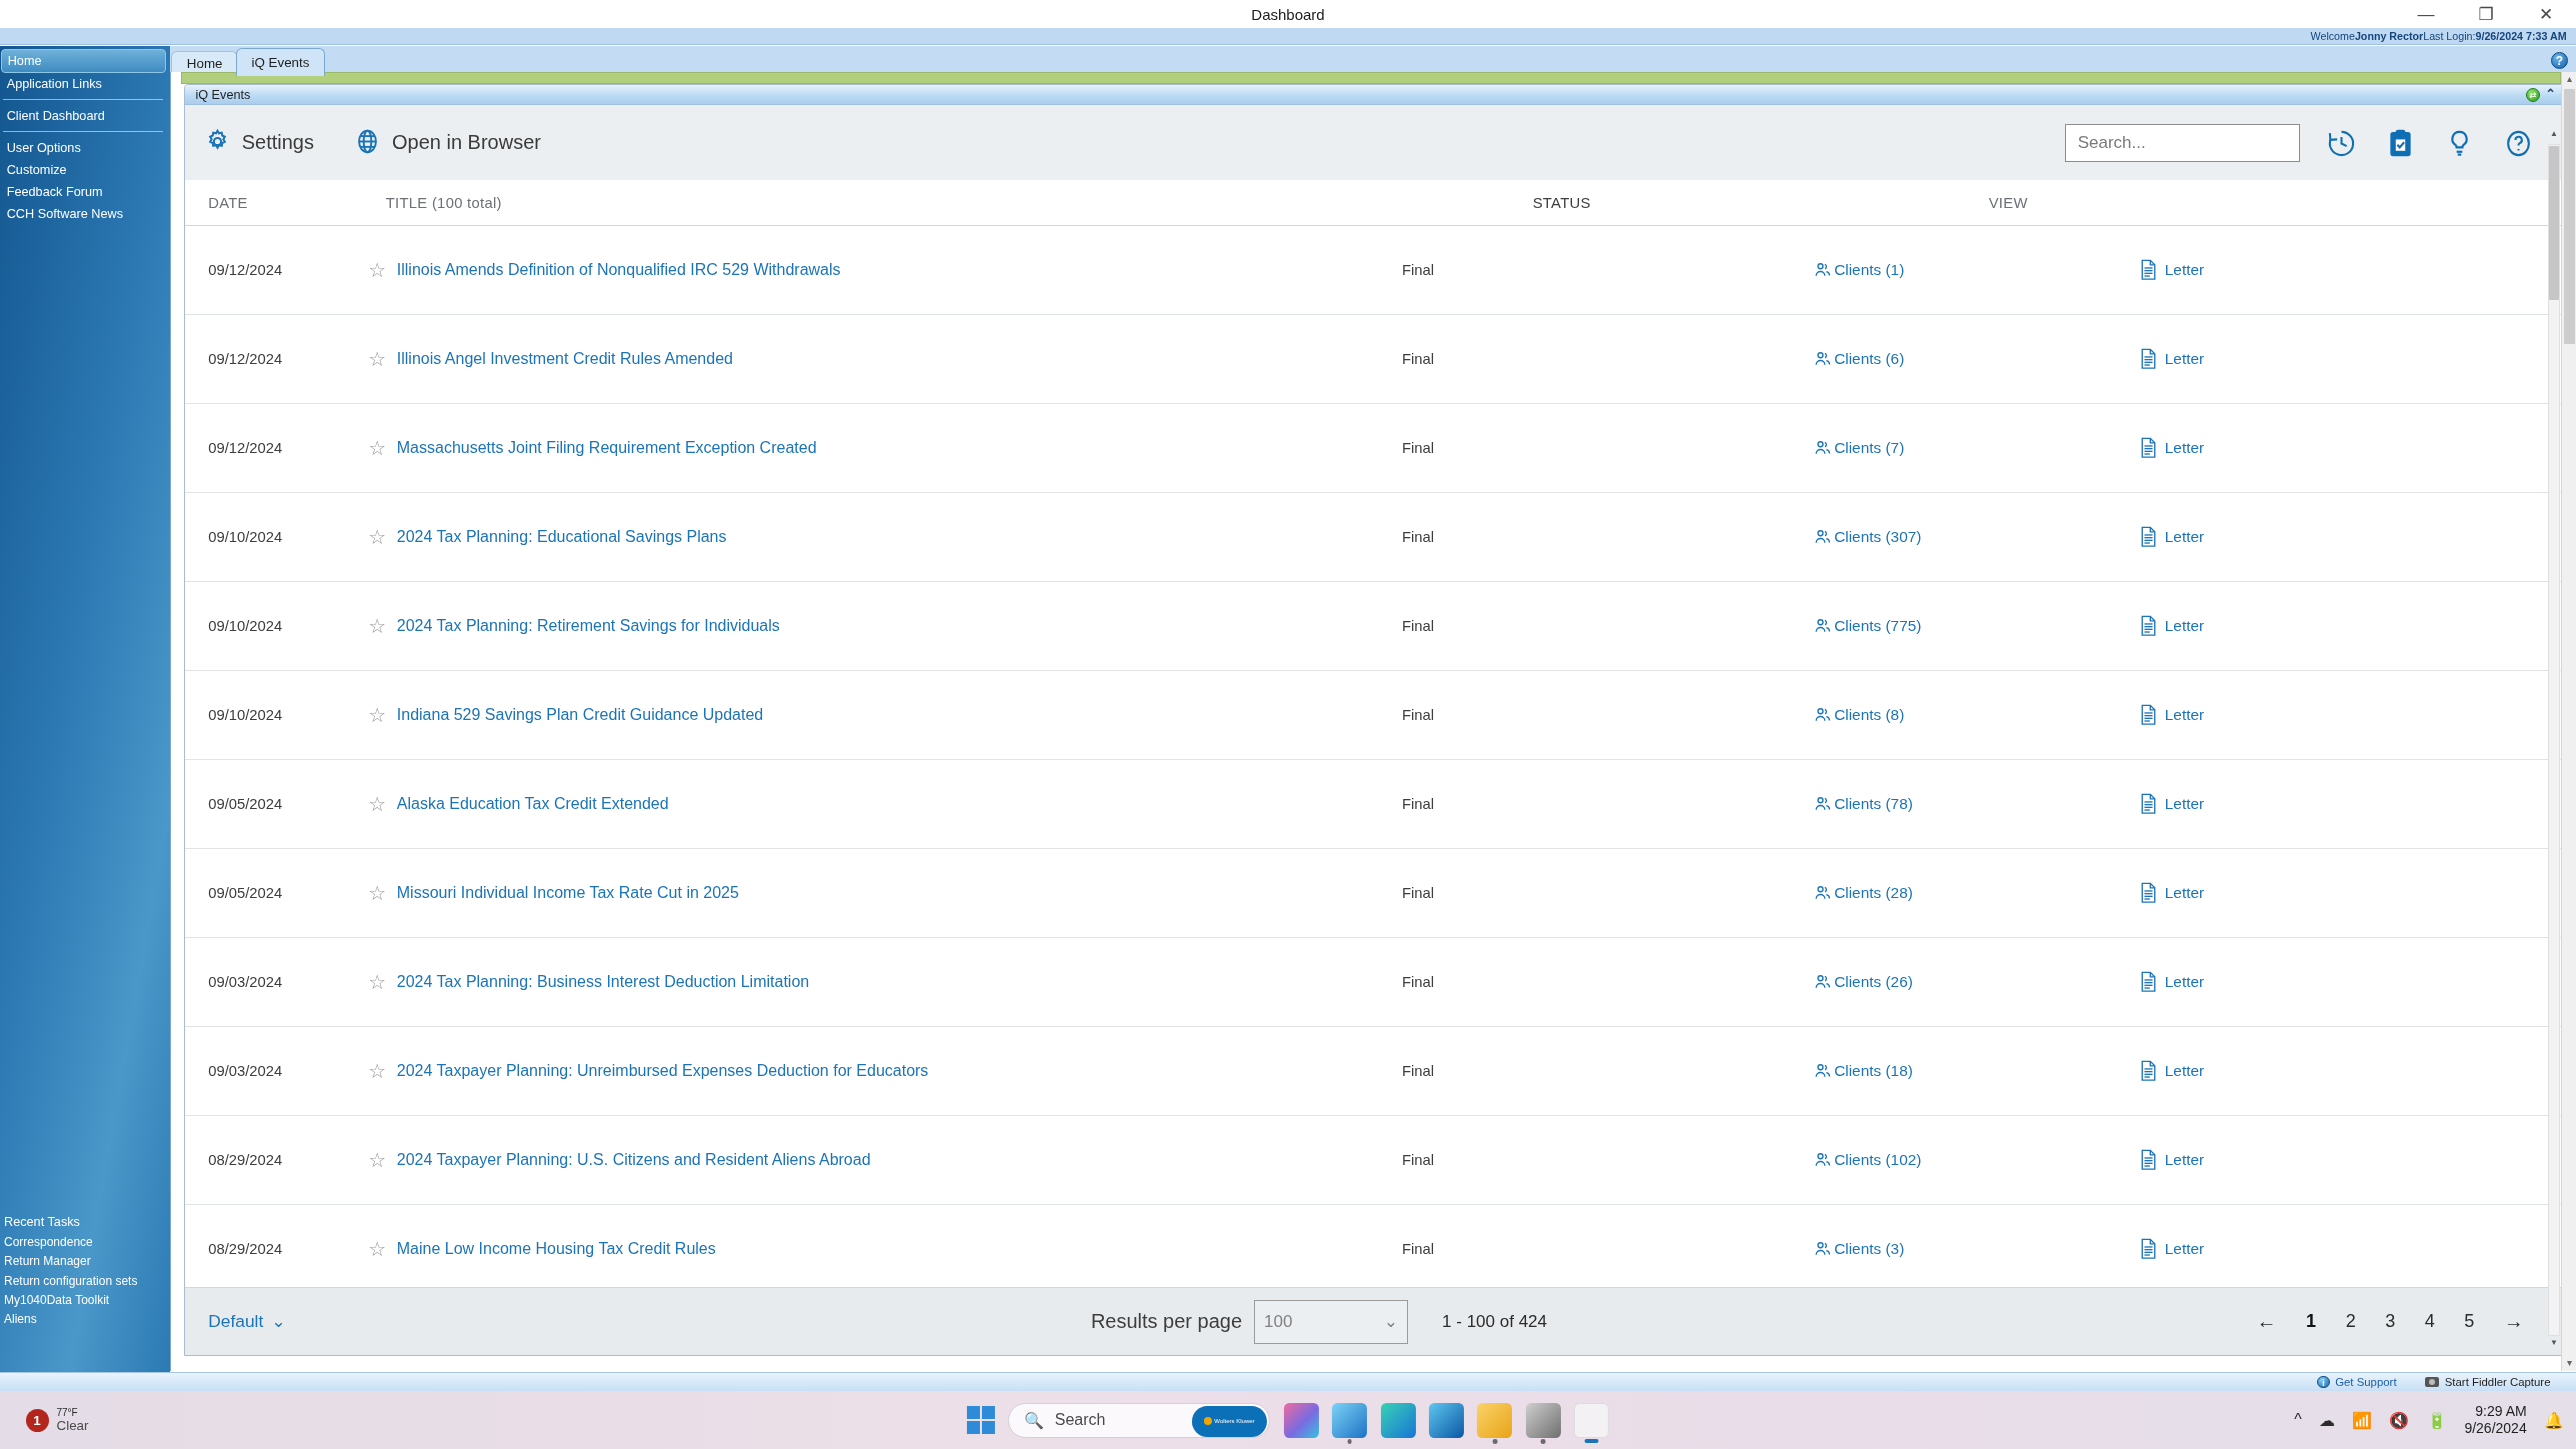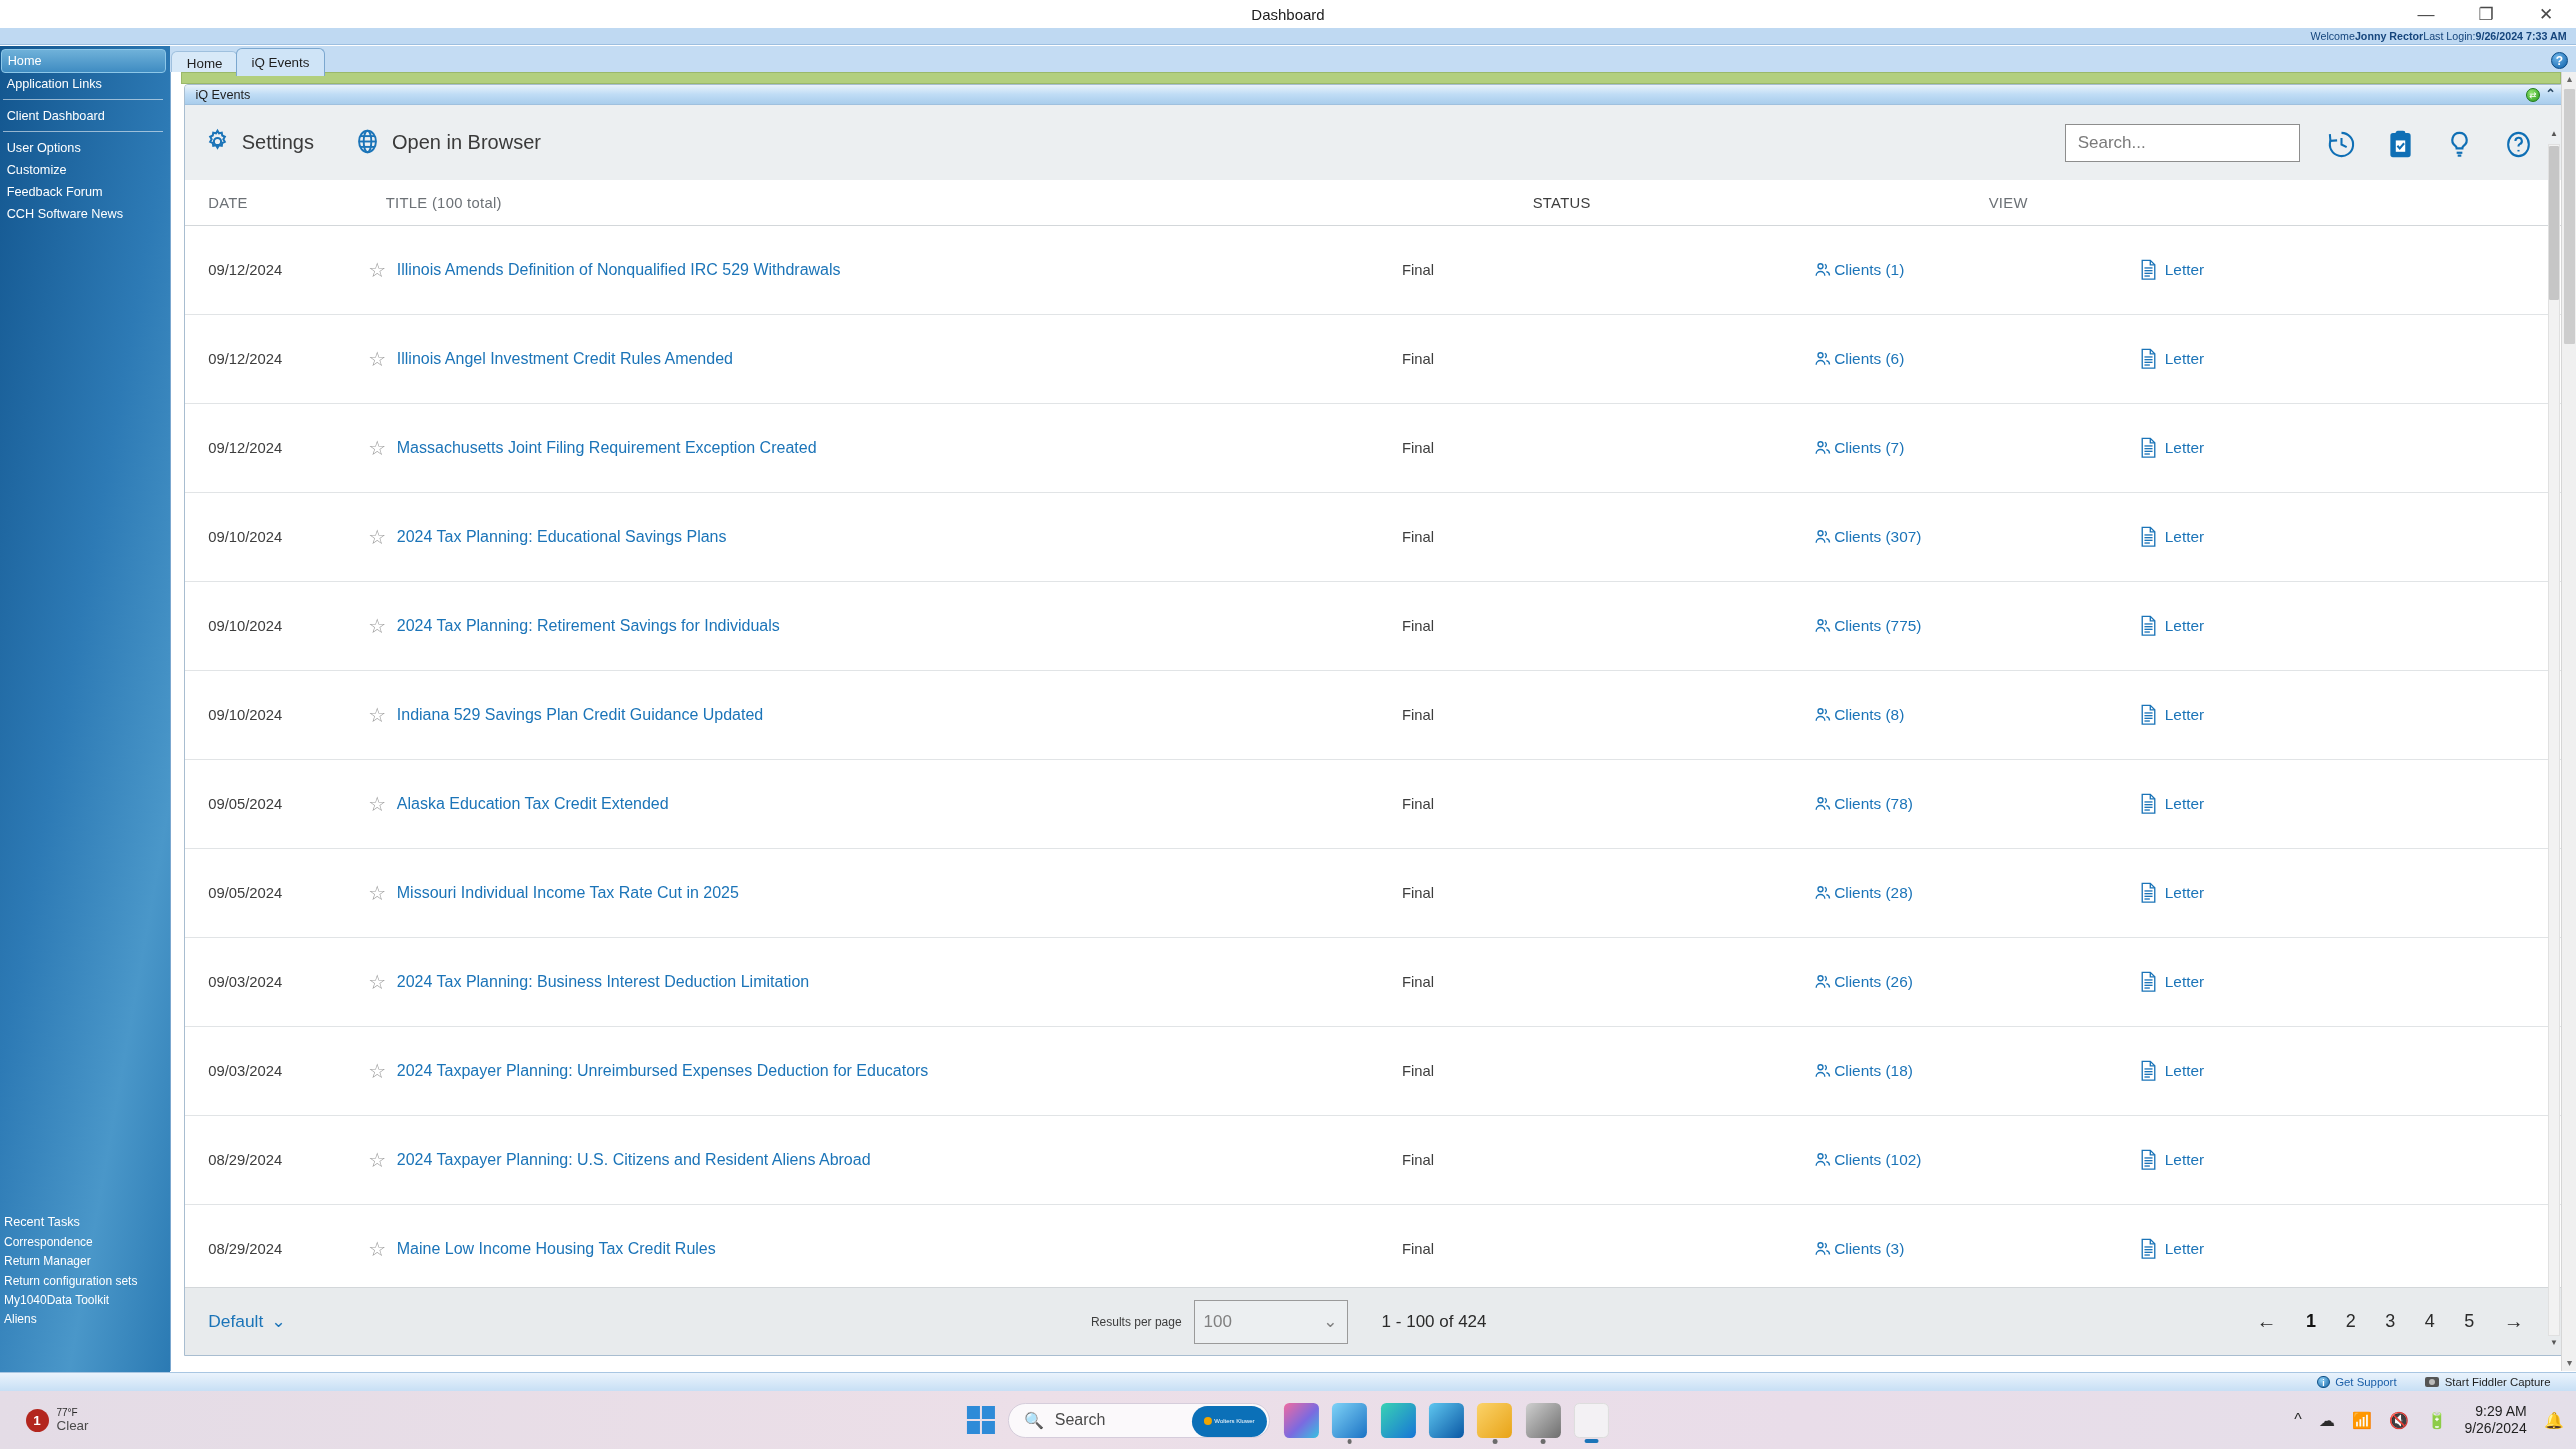--- a/index.html
+++ b/index.html
@@ -137,21 +137,21 @@
   
   .toolbar {
     height: 75px; position: relative;
     display: flex; align-items: center;
     padding-left: 19px;
   }
   .tb-btn { display: flex; align-items: center; gap: 11px; margin-right: 40px; cursor: pointer; }
   .tb-btn .lbl { font-size: 20px; color: #3a3a3a; }
   .tb-right {
     position: absolute; right: 27px; top: 19px;
-    display: flex; align-items: flex-end; gap: 24px;
+    display: flex; align-items: center; gap: 24px;
   }
   .search-box {
     width: 235px; height: 38px;
     border: 0.7px solid #8d8d8d; background: #ffffff;
     font-size: 17px; color: #666; padding: 0 12px;
     font-family: "Liberation Sans", sans-serif;
   }
   .search-box::placeholder { color: #7a7a7a; }
   .tb-icon { width: 35px; height: 35px; display: flex; align-items: center; justify-content: center; cursor: pointer; }
 
@@ -182,21 +182,21 @@
   .view-link { display: flex; align-items: center; gap: 6.7px; font-size: 15.4px; color: #1b74b8; cursor: pointer; }
 
   
   .grid-footer {
     position: absolute; bottom: 0; left: 0; right: 0; height: 68px;
     background: #e8ebed;
     border-top: 0.7px solid #d3d7da;
     display: flex; align-items: center;
   }
   .default-sel { margin-left: 23.5px; font-size: 17.4px; color: #1b74b8; cursor: pointer; display: flex; align-items: center; gap: 8px; }
-  .rpp-label { margin-left: 805px; font-size: 12px; color: #3d3d3d; }
+  .rpp-label { margin-left: 805px; font-size: 20px; color: #3d3d3d; }
   .rpp-select {
     margin-left: 12px; width: 154px; height: 44px;
     border: 0.7px solid #9a9a9a; background: #eceff1;
     font-size: 17px; color: #808080;
     padding: 0 9px;
     font-family: "Liberation Sans", sans-serif;
     display: flex; align-items: center; justify-content: space-between;
   }
   .range-txt { margin-left: 34px; font-size: 17px; color: #2b2b2b; }
   .pager { position: absolute; right: 39px; display: flex; align-items: center; gap: 29.5px; }

